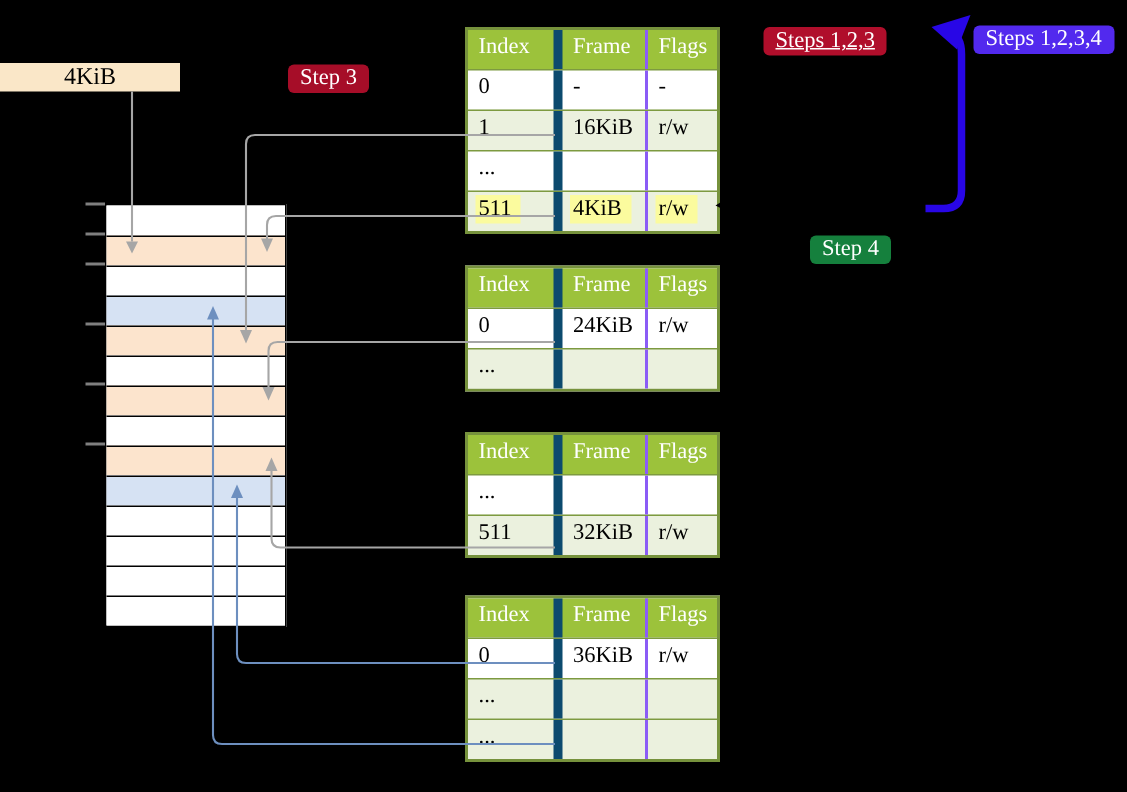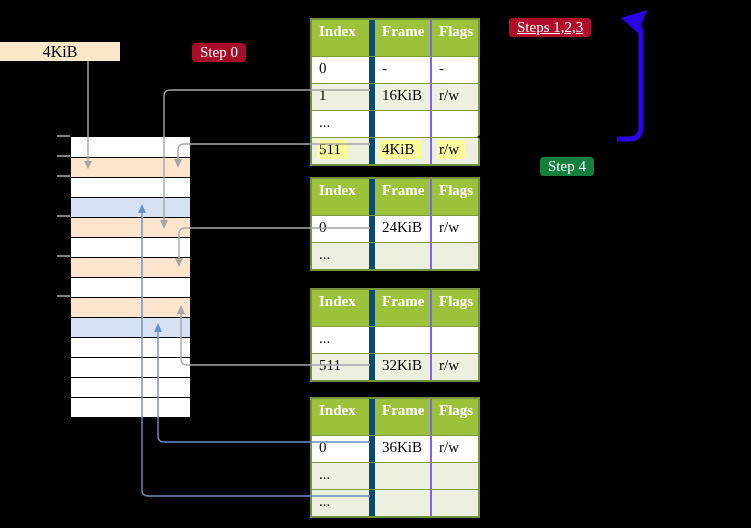--- a/index.html
+++ b/index.html
@@ -24,39 +24,40 @@
   }
   .memrow{height:20px;box-sizing:border-box;border-top:1px solid #000;}
   .memrow:first-child{border-top:none;}
   .tick{position:absolute;left:57px;width:13px;height:2px;background:#7f7f7f;}
   
   .ptable{
     position:absolute;left:310px;width:170px;box-sizing:border-box;
     border:2px solid #76923C;background:#fff;font-size:15px;color:#000;
   }
   .trow{display:flex;height:27px;border-top:1px solid #7D9A40;box-sizing:border-box;}
-  .trow.thead{height:36px;border-top:none;background:#9CC23B;color:#fff;font-weight:bold;}
+  .trow.thead{height:26px;border-top:none;background:#9CC23B;color:#fff;font-weight:normal;}
   .cell{box-sizing:border-box;padding:3px 0 0 7px;overflow:hidden;white-space:nowrap;}
   .c0{width:57px;}
   .c1{width:61px;border-left:6px solid #0c4a6e;}
   .c2{width:48px;border-left:2px solid #8b5cf6;}
   .alt{background:#EBF1DE;}
   .hl{background:#FBFB9E;padding:1px 6px 2px 2px;margin-left:-2px;}
   .pt0{top:18px;} .pt1{top:177px;} .pt2{top:288px;} .pt3{top:397px;}
   svg.overlay{position:absolute;left:0;top:0;pointer-events:none;}
 </style>
 </head>
 <body>
 
 <div id="stage">
 
   <div class="framelabel" style="background: rgb(250, 231, 200);">4KiB</div>
 
-  <div class="badge" style="left: 192px; top: 43px; background: rgb(166, 13, 40);">Step 0</div>
+  <div class="badge" style="left: 192px; top: 43px; background: rgb(166, 13, 40);">Step 3</div>
   <div class="badge" style="left: 509px; top: 18px; background: rgb(176, 14, 43); text-decoration: underline;">Steps 1,2,3</div>
+  <div class="badge" style="left: 649px; top: 17px; background: rgb(82, 41, 238);">Steps 1,2,3,4</div>
   <div class="badge" style="left: 540px; top: 157px; background: #15803d;">Step 4</div>
 
   <div class="memcol">
       <div class="memrow" style="background: rgb(255, 255, 255);"></div>
       <div class="memrow" style="background: rgb(252, 228, 205);"></div>
       <div class="memrow" style="background: rgb(255, 255, 255);"></div>
       <div class="memrow" style="background: rgb(214, 226, 243);"></div>
       <div class="memrow" style="background: rgb(252, 228, 205);"></div>
       <div class="memrow" style="background: rgb(255, 255, 255);"></div>
       <div class="memrow" style="background: rgb(252, 228, 205);"></div>

